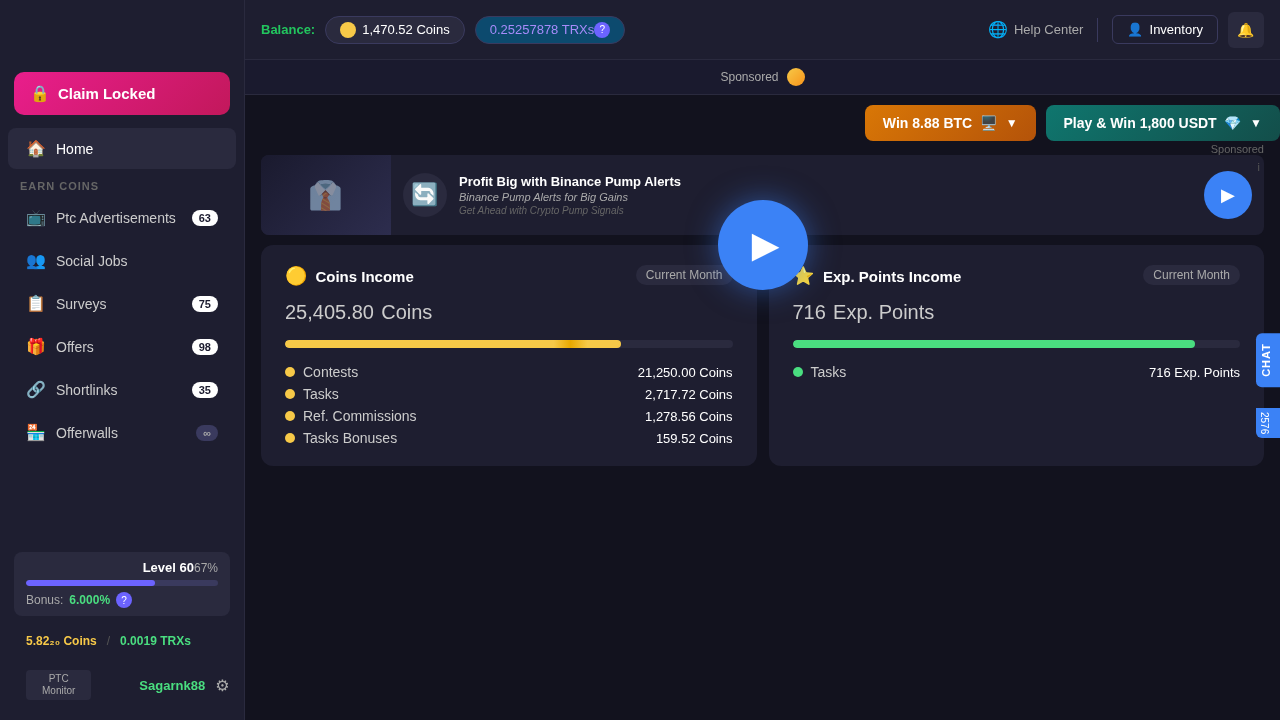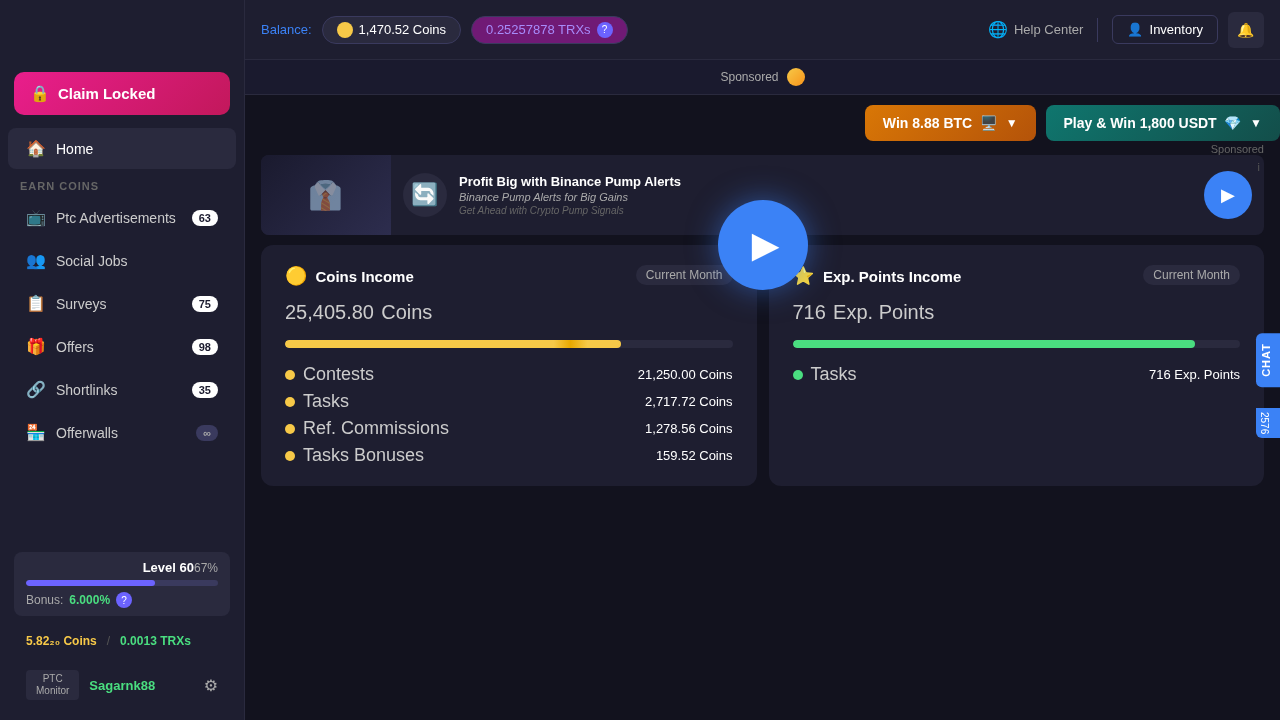--- a/index.html
+++ b/index.html
@@ -1,20 +1,20 @@
 <!DOCTYPE html>
 <html><head>
   <meta charset="utf-8">
   <style>
     * { margin: 0; padding: 0; box-sizing: border-box; }
     body { font-family: 'Segoe UI', Arial, sans-serif; background: #1a1a2e; color: #fff; width: 1280px; height: 720px; overflow: hidden; font-size: 14px; }
-    .balance-label { color: #3b82f6; font-size: 13px; }
+    .balance-label { color: #22c55e; font-size: 13px; font-weight: bold; }
     .balance-coins { background: #2a2a3e; border: 1px solid #3a3a5e; border-radius: 20px; padding: 5px 14px; font-size: 13px; color: #fff; display: flex; align-items: center; gap: 6px; }
     .coin-icon { width: 16px; height: 16px; background: #f7c948; border-radius: 50%; display: inline-block; }
-    .balance-trx { background: #701a75; border: 1px solid #3a3a5e; border-radius: 20px; padding: 5px 14px; font-size: 13px; color: #a78bfa; display: flex; align-items: flex-start; gap: 6px; }
+    .balance-trx { background: #0c4a6e; border: 1px solid #3a3a5e; border-radius: 20px; padding: 5px 14px; font-size: 13px; color: #a78bfa; display: flex; align-items: flex-start; }
     .help-btn { display: flex; align-items: center; gap: 6px; color: #aaa; font-size: 13px; cursor: pointer; }
     .inventory-btn { display: flex; align-items: center; gap: 6px; color: #fff; font-size: 13px; cursor: pointer; padding: 6px 14px; border: 1px solid #3a3a5e; border-radius: 6px; }
     .notif-btn { width: 36px; height: 36px; background: #2a2a3e; border-radius: 6px; display: flex; align-items: center; justify-content: center; cursor: pointer; }
 
     
     .sidebar { position: absolute; top: 0; left: 0; width: 245px; height: 720px; background: #1e1e30; border-right: 1px solid #2a2a3e; display: flex; flex-direction: column; padding-top: 60px; }
     .claim-locked-btn { margin: 12px 14px; background: linear-gradient(135deg, #e91e8c, #c2185b); border: none; border-radius: 10px; padding: 12px 16px; color: #fff; font-size: 15px; font-weight: 600; cursor: pointer; display: flex; align-items: center; gap: 8px; }
     .lock-icon { font-size: 16px; }
     .nav-item { display: flex; align-items: center; gap: 10px; padding: 11px 18px; color: #ccc; cursor: pointer; border-radius: 8px; margin: 1px 8px; font-size: 14px; }
     .nav-item.active { background: #2a2a3e; color: #fff; }
@@ -34,22 +34,22 @@
     .bonus-row { display: flex; align-items: center; gap: 6px; margin-top: 6px; font-size: 12px; }
     .bonus-label { color: #aaa; }
     .bonus-value { color: #4ade80; font-weight: 600; }
 
     
     .sidebar-balance { margin: 4px 14px; padding: 6px 12px; display: flex; align-items: center; gap: 10px; font-size: 12px; }
     .sb-coins { color: #f7c948; font-weight: 600; }
     .sb-sep { color: #555; }
     .sb-trx { color: #4ade80; font-weight: 600; }
     .sidebar-user { margin: 4px 14px 12px; padding: 8px 12px; display: flex; align-items: center; gap: 10px; }
-    .ptc-label { background: #2a2a3e; border-radius: 4px; padding: 3px 10px; font-size: 10px; color: #aaa; line-height: 1.2; text-align: center; }
-    .username { color: #4ade80; font-weight: 600; font-size: 13px; flex: 1; }
+    .ptc-label { background: #2a2a3e; border-radius: 4px; padding: 3px 16px; font-size: 10px; color: #aaa; line-height: 1.2; text-align: center; }
+    .username { color: #4ade80; font-weight: 600; font-size: 13px; flex: 1; margin-left: 38px; }
     .settings-icon { color: #aaa; cursor: pointer; font-size: 16px; }
 
     
     .main { position: absolute; top: 0; left: 245px; right: 0; height: 720px; background: #12121e; overflow: hidden; }
     .main-header { height: 60px; background: #1e1e30; border-bottom: 1px solid #2a2a3e; display: flex; align-items: center; padding: 0 16px; gap: 10px; }
 
     
     .sponsored-banner { background: #1a1a2e; border-bottom: 1px solid #2a2a3e; padding: 8px 16px; display: flex; align-items: center; gap: 8px; font-size: 13px; color: #ccc; justify-content: center; }
     .sponsored-tag { color: #aaa; font-size: 12px; }
     .coins-game-icon { width: 18px; height: 18px; background: linear-gradient(135deg, #f7c948, #f7931a); border-radius: 50%; display: inline-block; }
@@ -78,21 +78,21 @@
     .income-month-label { position: absolute; top: 20px; right: 24px; font-size: 12px; color: #aaa; background: #2a2a3e; padding: 3px 10px; border-radius: 12px; }
     .income-amount { font-size: 26px; font-weight: 700; color: #fff; margin: 8px 0 14px; }
     .income-amount span { color: #ccc; font-size: 20px; font-weight: 400; }
     .income-progress { height: 8px; border-radius: 4px; overflow: hidden; margin-bottom: 16px; background: #2a2a3e; }
     .income-progress-fill-coins { height: 100%; background: linear-gradient(90deg, #f7c948 80%, #e8a800 85%, #f7c948 90%); border-radius: 4px; }
     .income-progress-fill-exp { height: 100%; background: #4ade80; border-radius: 4px; }
     .income-breakdown { display: flex; flex-direction: column; gap: 6px; }
     .income-row-item { display: flex; justify-content: space-between; align-items: center; }
     .income-dot { width: 10px; height: 10px; background: #f7c948; border-radius: 50%; display: inline-block; margin-right: 8px; }
     .income-dot.green { background: #4ade80; }
-    .income-cat { color: #ccc; font-size: 18px; }
+    .income-cat { color: #ccc; font-size: 14px; }
     .income-val { color: #fff; font-size: 13px; font-weight: 500; margin-left: 48px; }
 
     
     .video-overlay { position: absolute; top: 200px; left: 50%; transform: translateX(-50%); z-index: 20; }
     .play-btn { width: 90px; height: 90px; background: #3b82f6; border-radius: 50%; display: flex; align-items: center; justify-content: center; cursor: pointer; box-shadow: 0 0 30px rgba(59,130,246,0.5); }
     .play-icon { font-size: 36px; color: #fff; margin-left: 6px; }
 
     
     .side-tab { position: absolute; right: 0; top: 50%; transform: translateY(-50%); background: #3b82f6; width: 24px; border-radius: 6px 0 0 6px; padding: 10px 4px; cursor: pointer; }
     .side-tab-text { writing-mode: vertical-rl; text-orientation: mixed; transform: rotate(180deg); font-size: 11px; color: #fff; font-weight: 600; letter-spacing: 1px; }
@@ -165,21 +165,21 @@
     <div class="bonus-row">
       <span class="bonus-label">Bonus:</span>
       <span class="bonus-value">6.000%</span>
       <span class="info-circle">?</span>
     </div>
   </div>
 
   <div class="sidebar-balance">
     <span class="sb-coins">5.82₂₀ Coins</span>
     <span class="sb-sep">/</span>
-    <span class="sb-trx">0.0013 TRXs</span>
+    <span class="sb-trx">0.0019 TRXs</span>
   </div>
 
   <div class="sidebar-user">
     <div class="ptc-label">PTC<br>Monitor</div>
     <span class="username">Sagarnk88</span>
     <span class="settings-icon">⚙</span>
   </div>
 </div>
 
 <div class="main">

